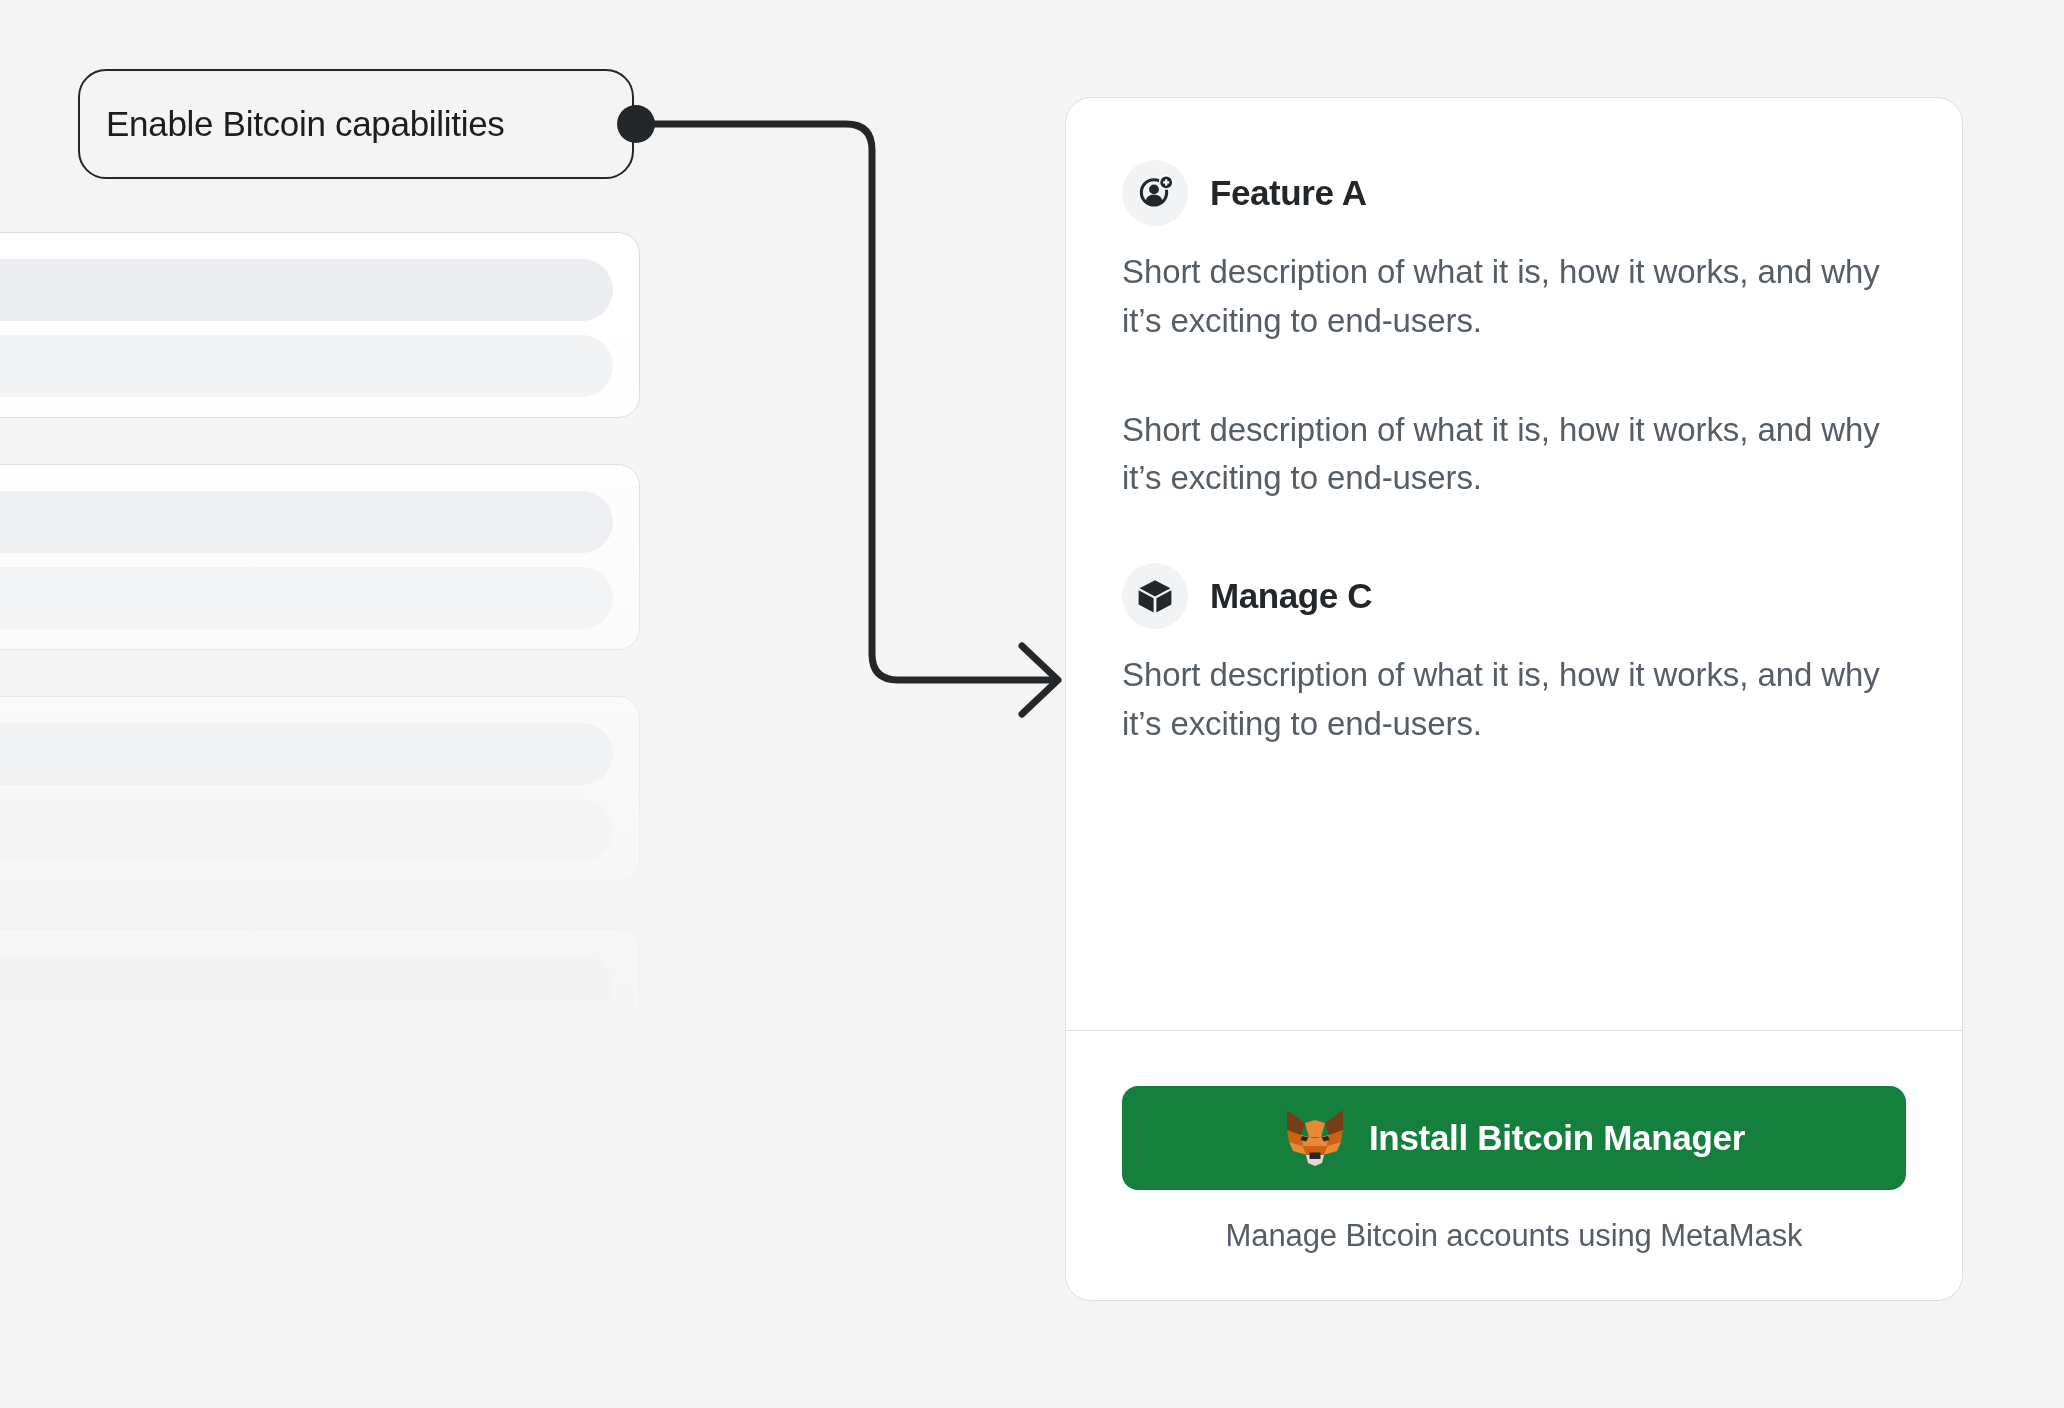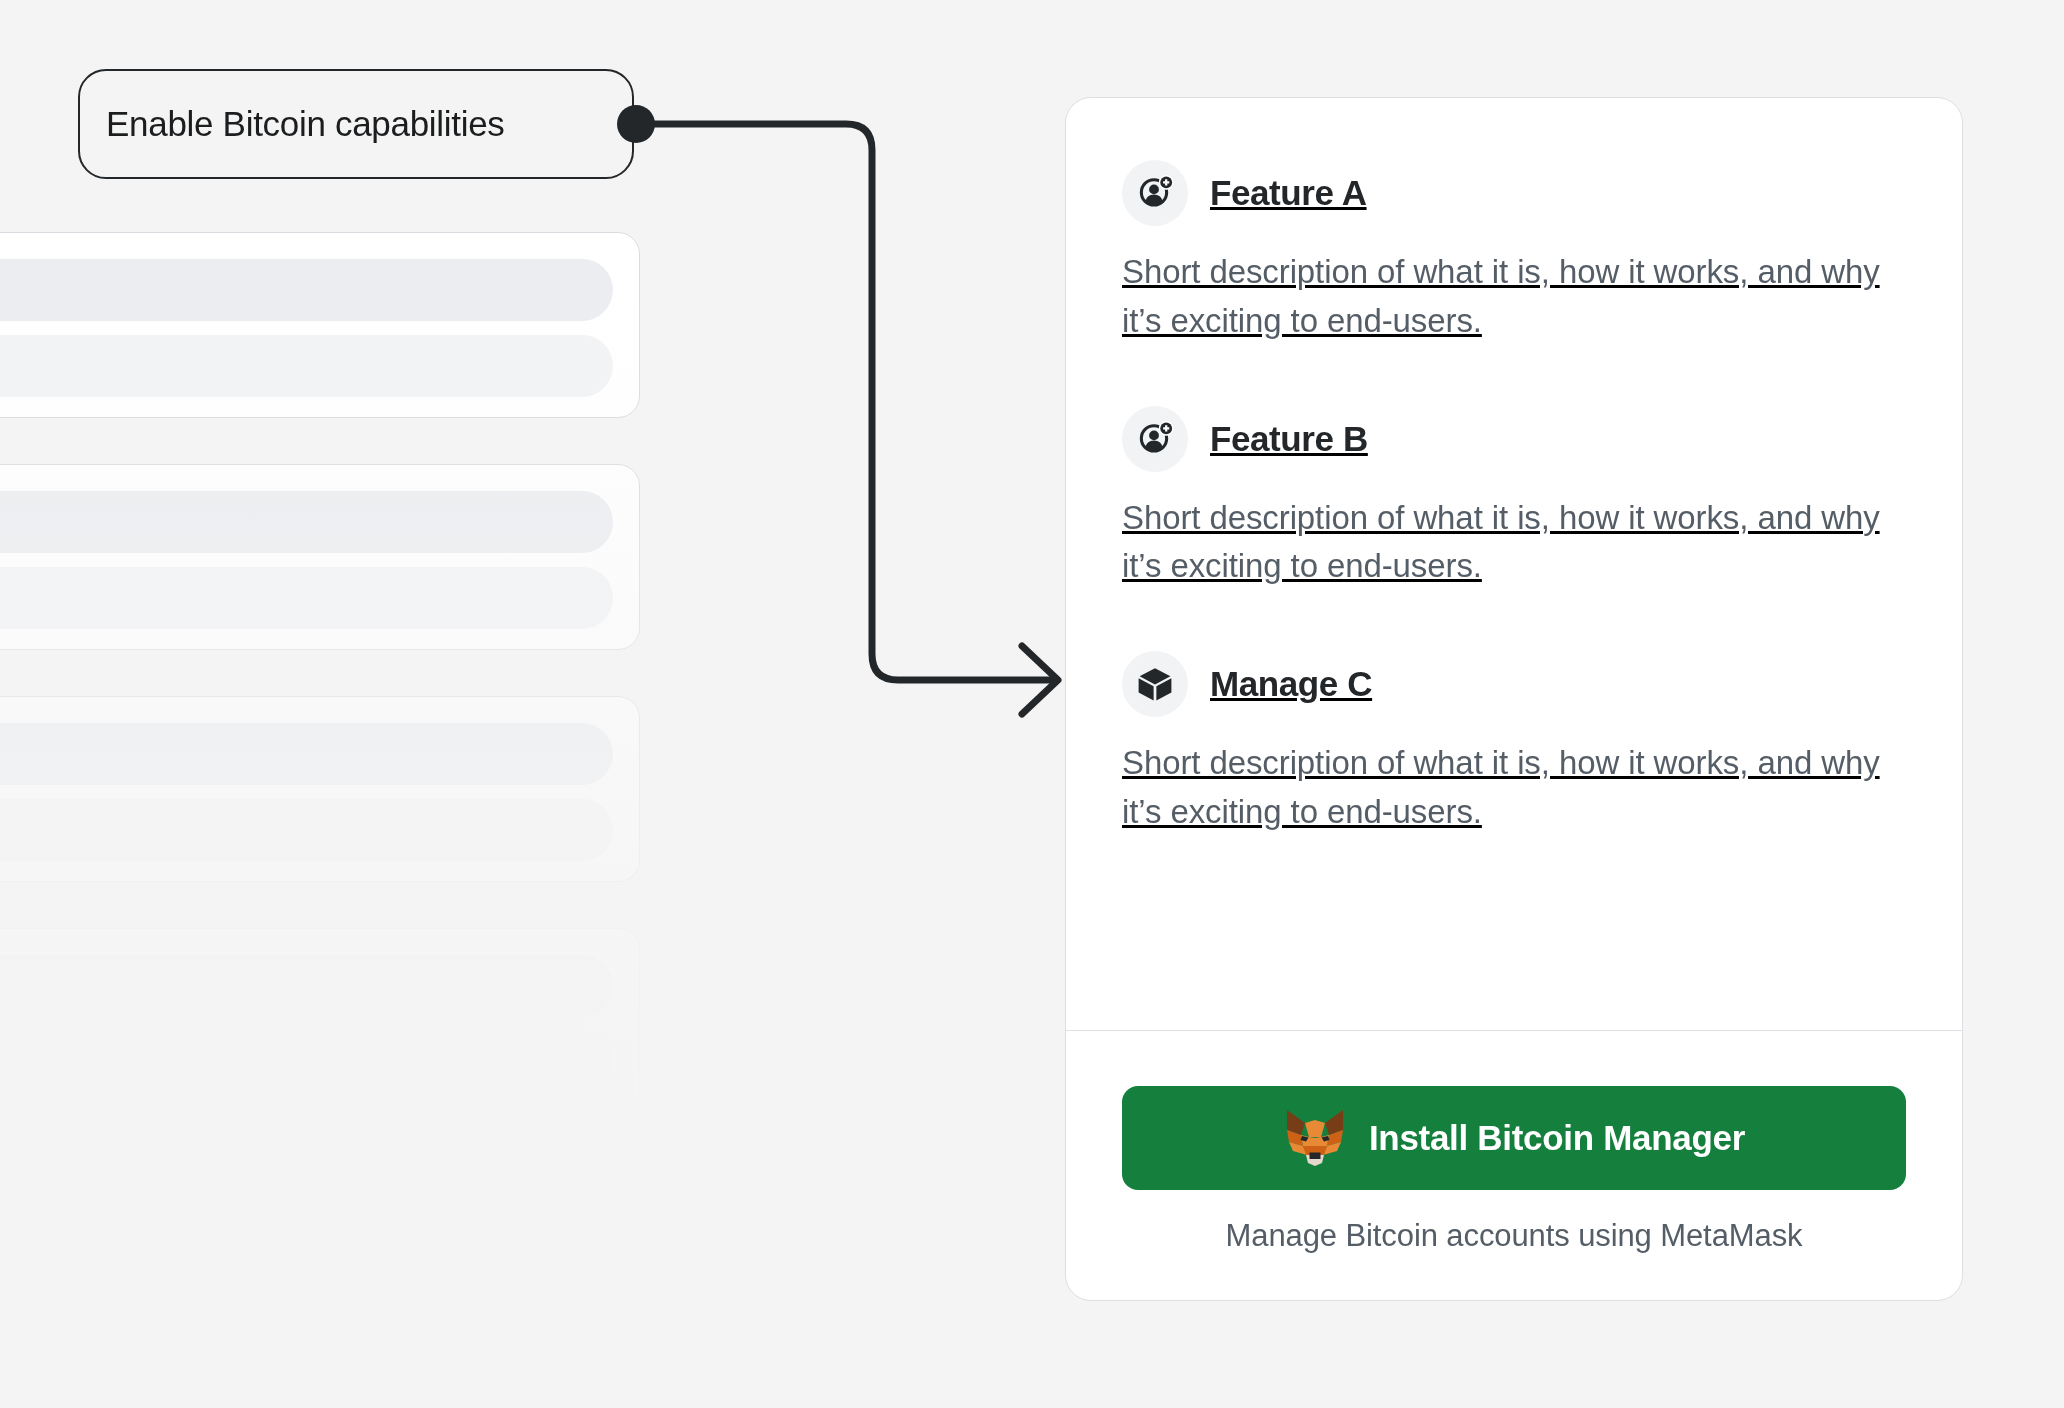--- a/index.html
+++ b/index.html
@@ -110,21 +110,20 @@
     background: #ffffff;
     border: 1.5px solid #dcdfe3;
     border-radius: 26px;
     box-sizing: border-box;
     display: flex;
     flex-direction: column;
   }
   #features-section {
     padding: 62px 56px 0 56px;
     flex: 1 1 auto;
-    text-decoration: underline;
   }
   .feature-block + .feature-block {
     margin-top: 60px;
   }
   .feature-head {
     display: flex;
     align-items: center;
     gap: 22px;
   }
   .feature-icon-circle {
@@ -245,34 +244,20 @@
             <circle cx="31.2" cy="9.4" r="5.9" fill="#24272a"></circle>
             <path d="M30.1 6.3 h2.2 v2.0 h2.0 v2.2 h-2.0 v2.0 h-2.2 v-2.0 h-2.0 v-2.2 h2.0 z" fill="#ffffff"></path>
           </svg>
         </span>
         <span class="feature-title">Feature A</span>
       </div>
       <div class="feature-desc">Short description of what it is, how it works, and why it’s exciting to end-users.</div>
     </div>
 
     <div class="feature-block">
-      <div class="feature-head">
-        <span class="feature-icon-circle">
-          <svg width="40" height="40" viewBox="0 0 40 40" aria-hidden="true">
-            <path d="M19 5.2 A14.2 14.2 0 1 0 19 33.6 A14.2 14.2 0 1 0 19 5.2 Z
-                     M19 8.3 A11.1 11.1 0 1 1 19 30.5 A11.1 11.1 0 1 1 19 8.3 Z" fill="#24272a" fill-rule="evenodd"></path>
-            <circle cx="19" cy="16.4" r="4.9" fill="#24272a"></circle>
-            <path d="M10.2 28.4 a9.1 9.1 0 0 1 17.6 0 a11.1 11.1 0 0 1 -17.6 0 Z" fill="#24272a"></path>
-            <circle cx="31.2" cy="9.4" r="7.4" fill="#ffffff"></circle>
-            <circle cx="31.2" cy="9.4" r="5.9" fill="#24272a"></circle>
-            <path d="M30.1 6.3 h2.2 v2.0 h2.0 v2.2 h-2.0 v2.0 h-2.2 v-2.0 h-2.0 v-2.2 h2.0 z" fill="#ffffff"></path>
-          </svg>
-        </span>
-        <span class="feature-title">Feature B</span>
-      </div>
       <div class="feature-desc">Short description of what it is, how it works, and why it’s exciting to end-users.</div>
     </div>
 
     <div class="feature-block">
       <div class="feature-head">
         <span class="feature-icon-circle">
           <svg width="38" height="38" viewBox="0 0 38 38" aria-hidden="true">
             <path d="M19 3.2 L34.4 11.3 L19 19.4 L3.6 11.3 Z" fill="#24272a"></path>
             <path d="M2.6 13.3 L17.6 21.2 L17.6 35.4 L2.6 27.5 Z" fill="#24272a"></path>
             <path d="M20.4 21.2 L35.4 13.3 L35.4 27.5 L20.4 35.4 Z" fill="#24272a"></path>

